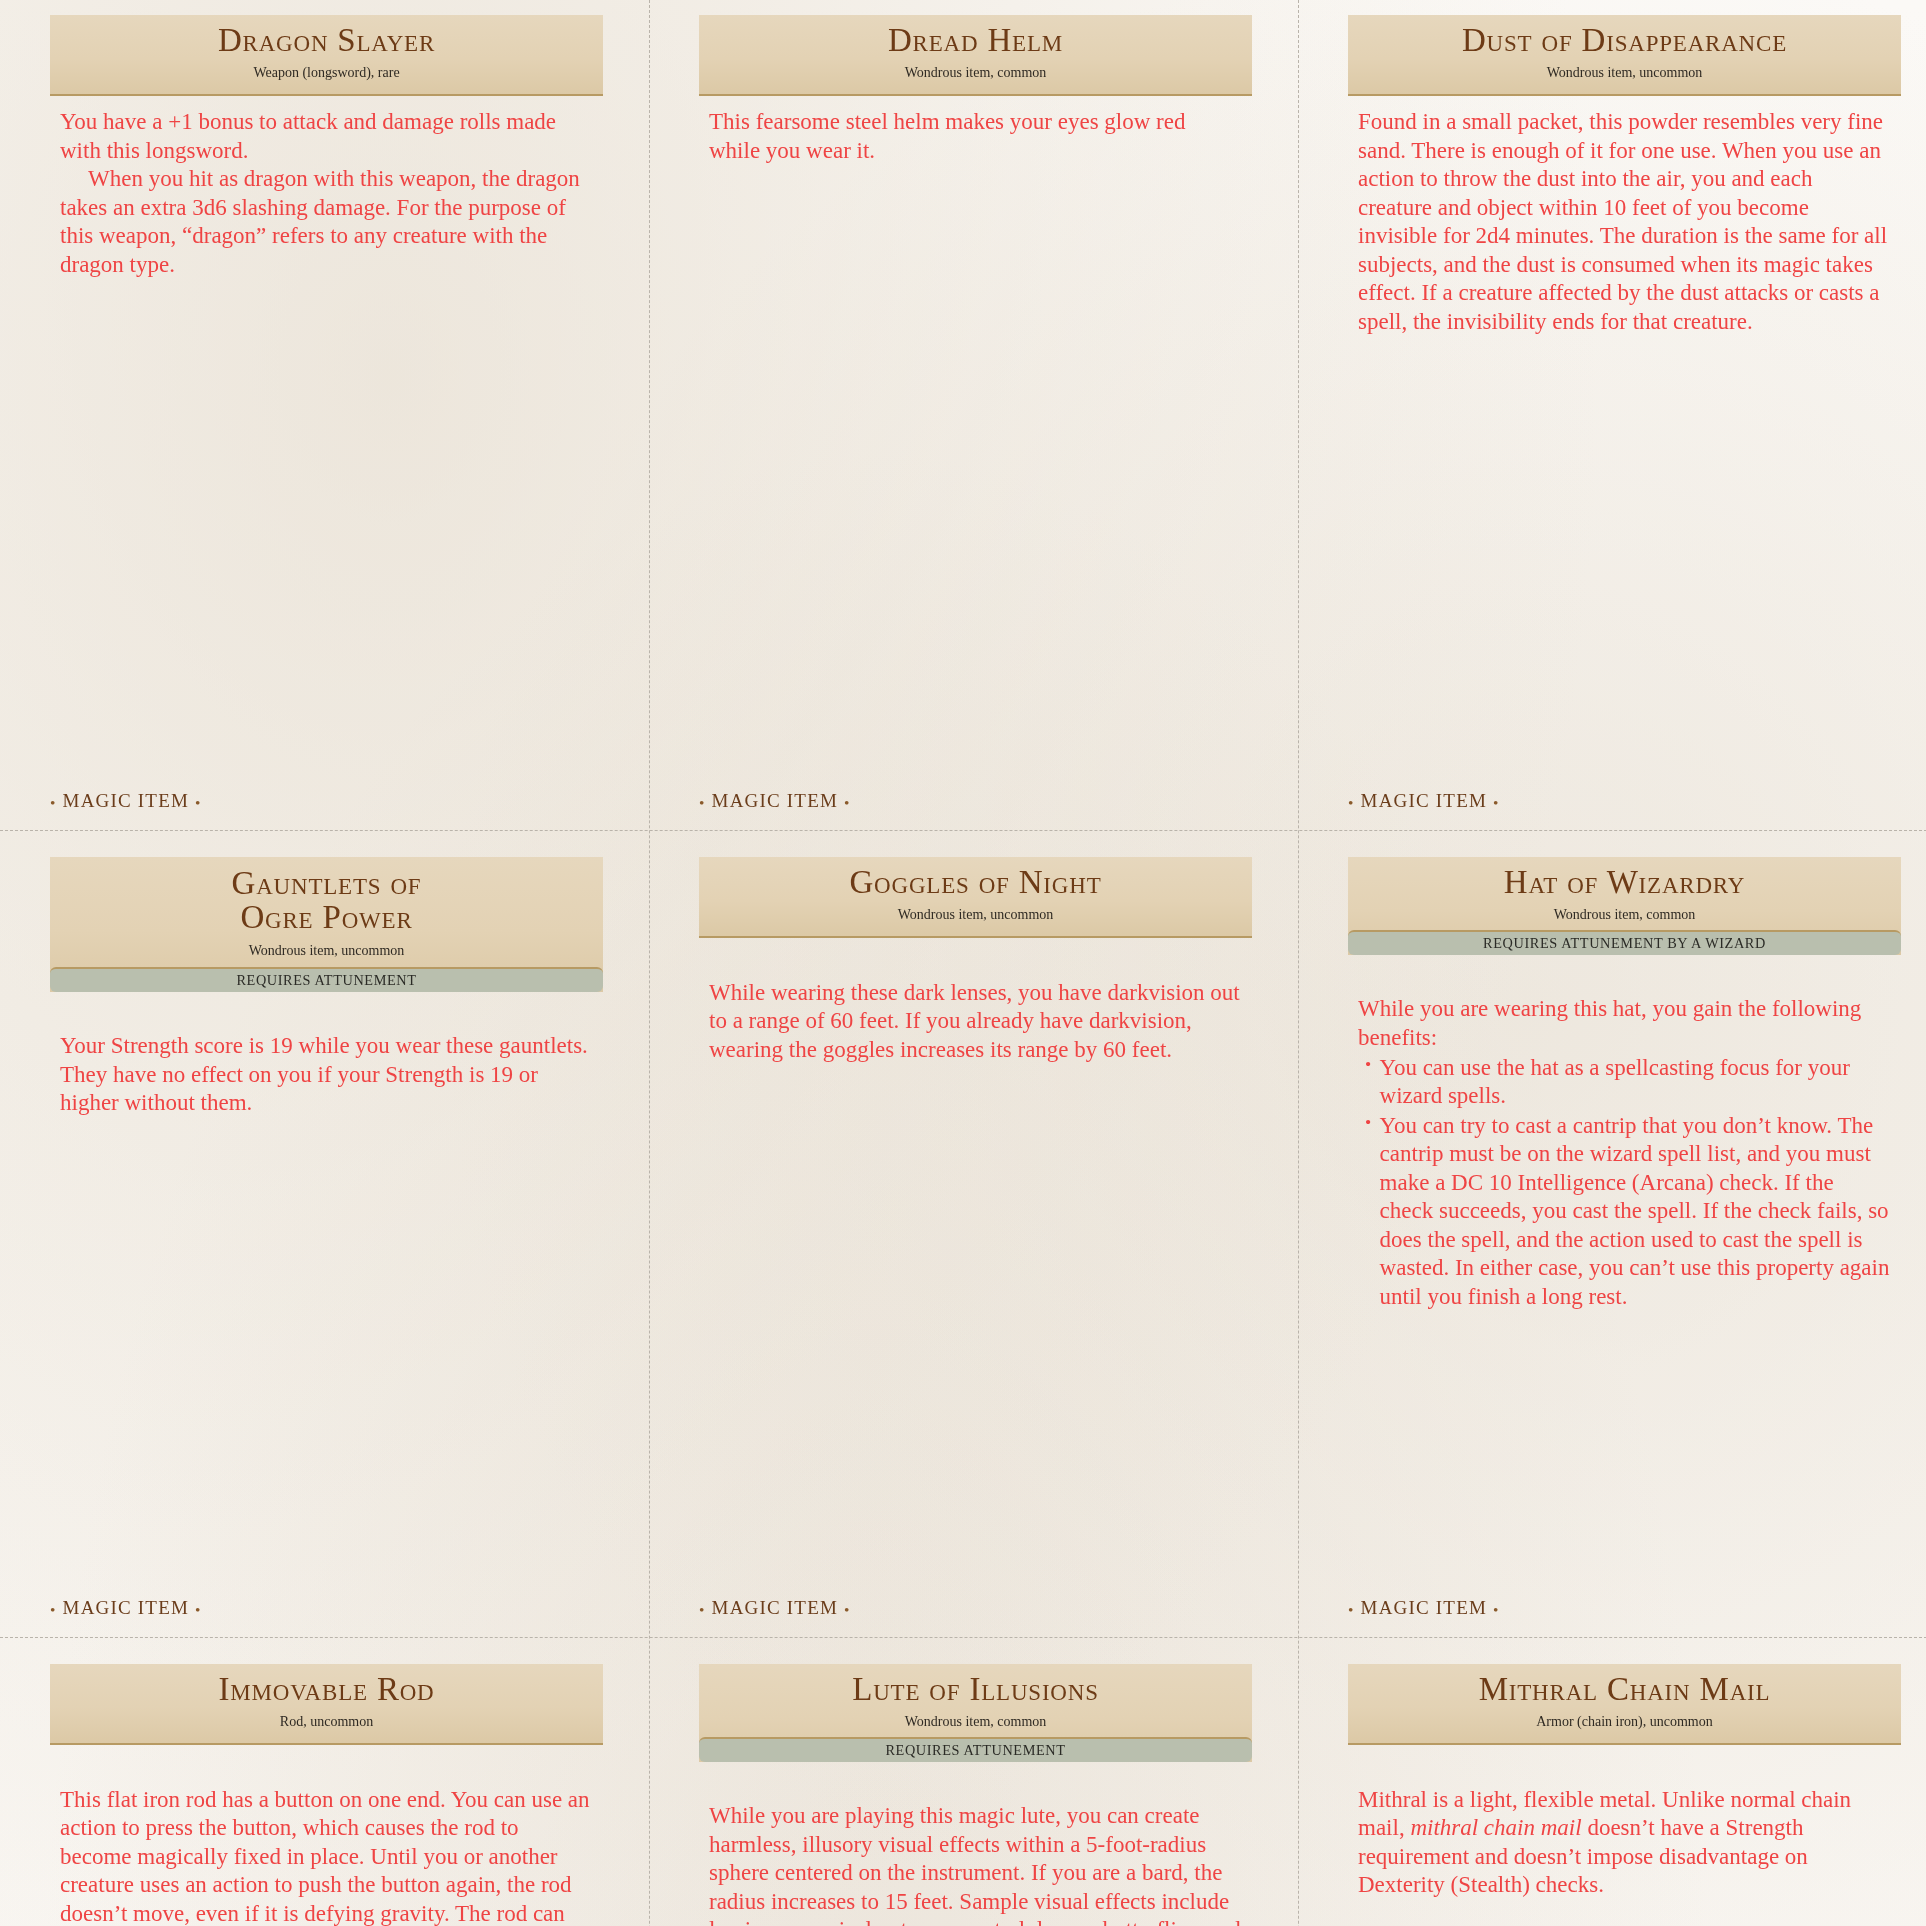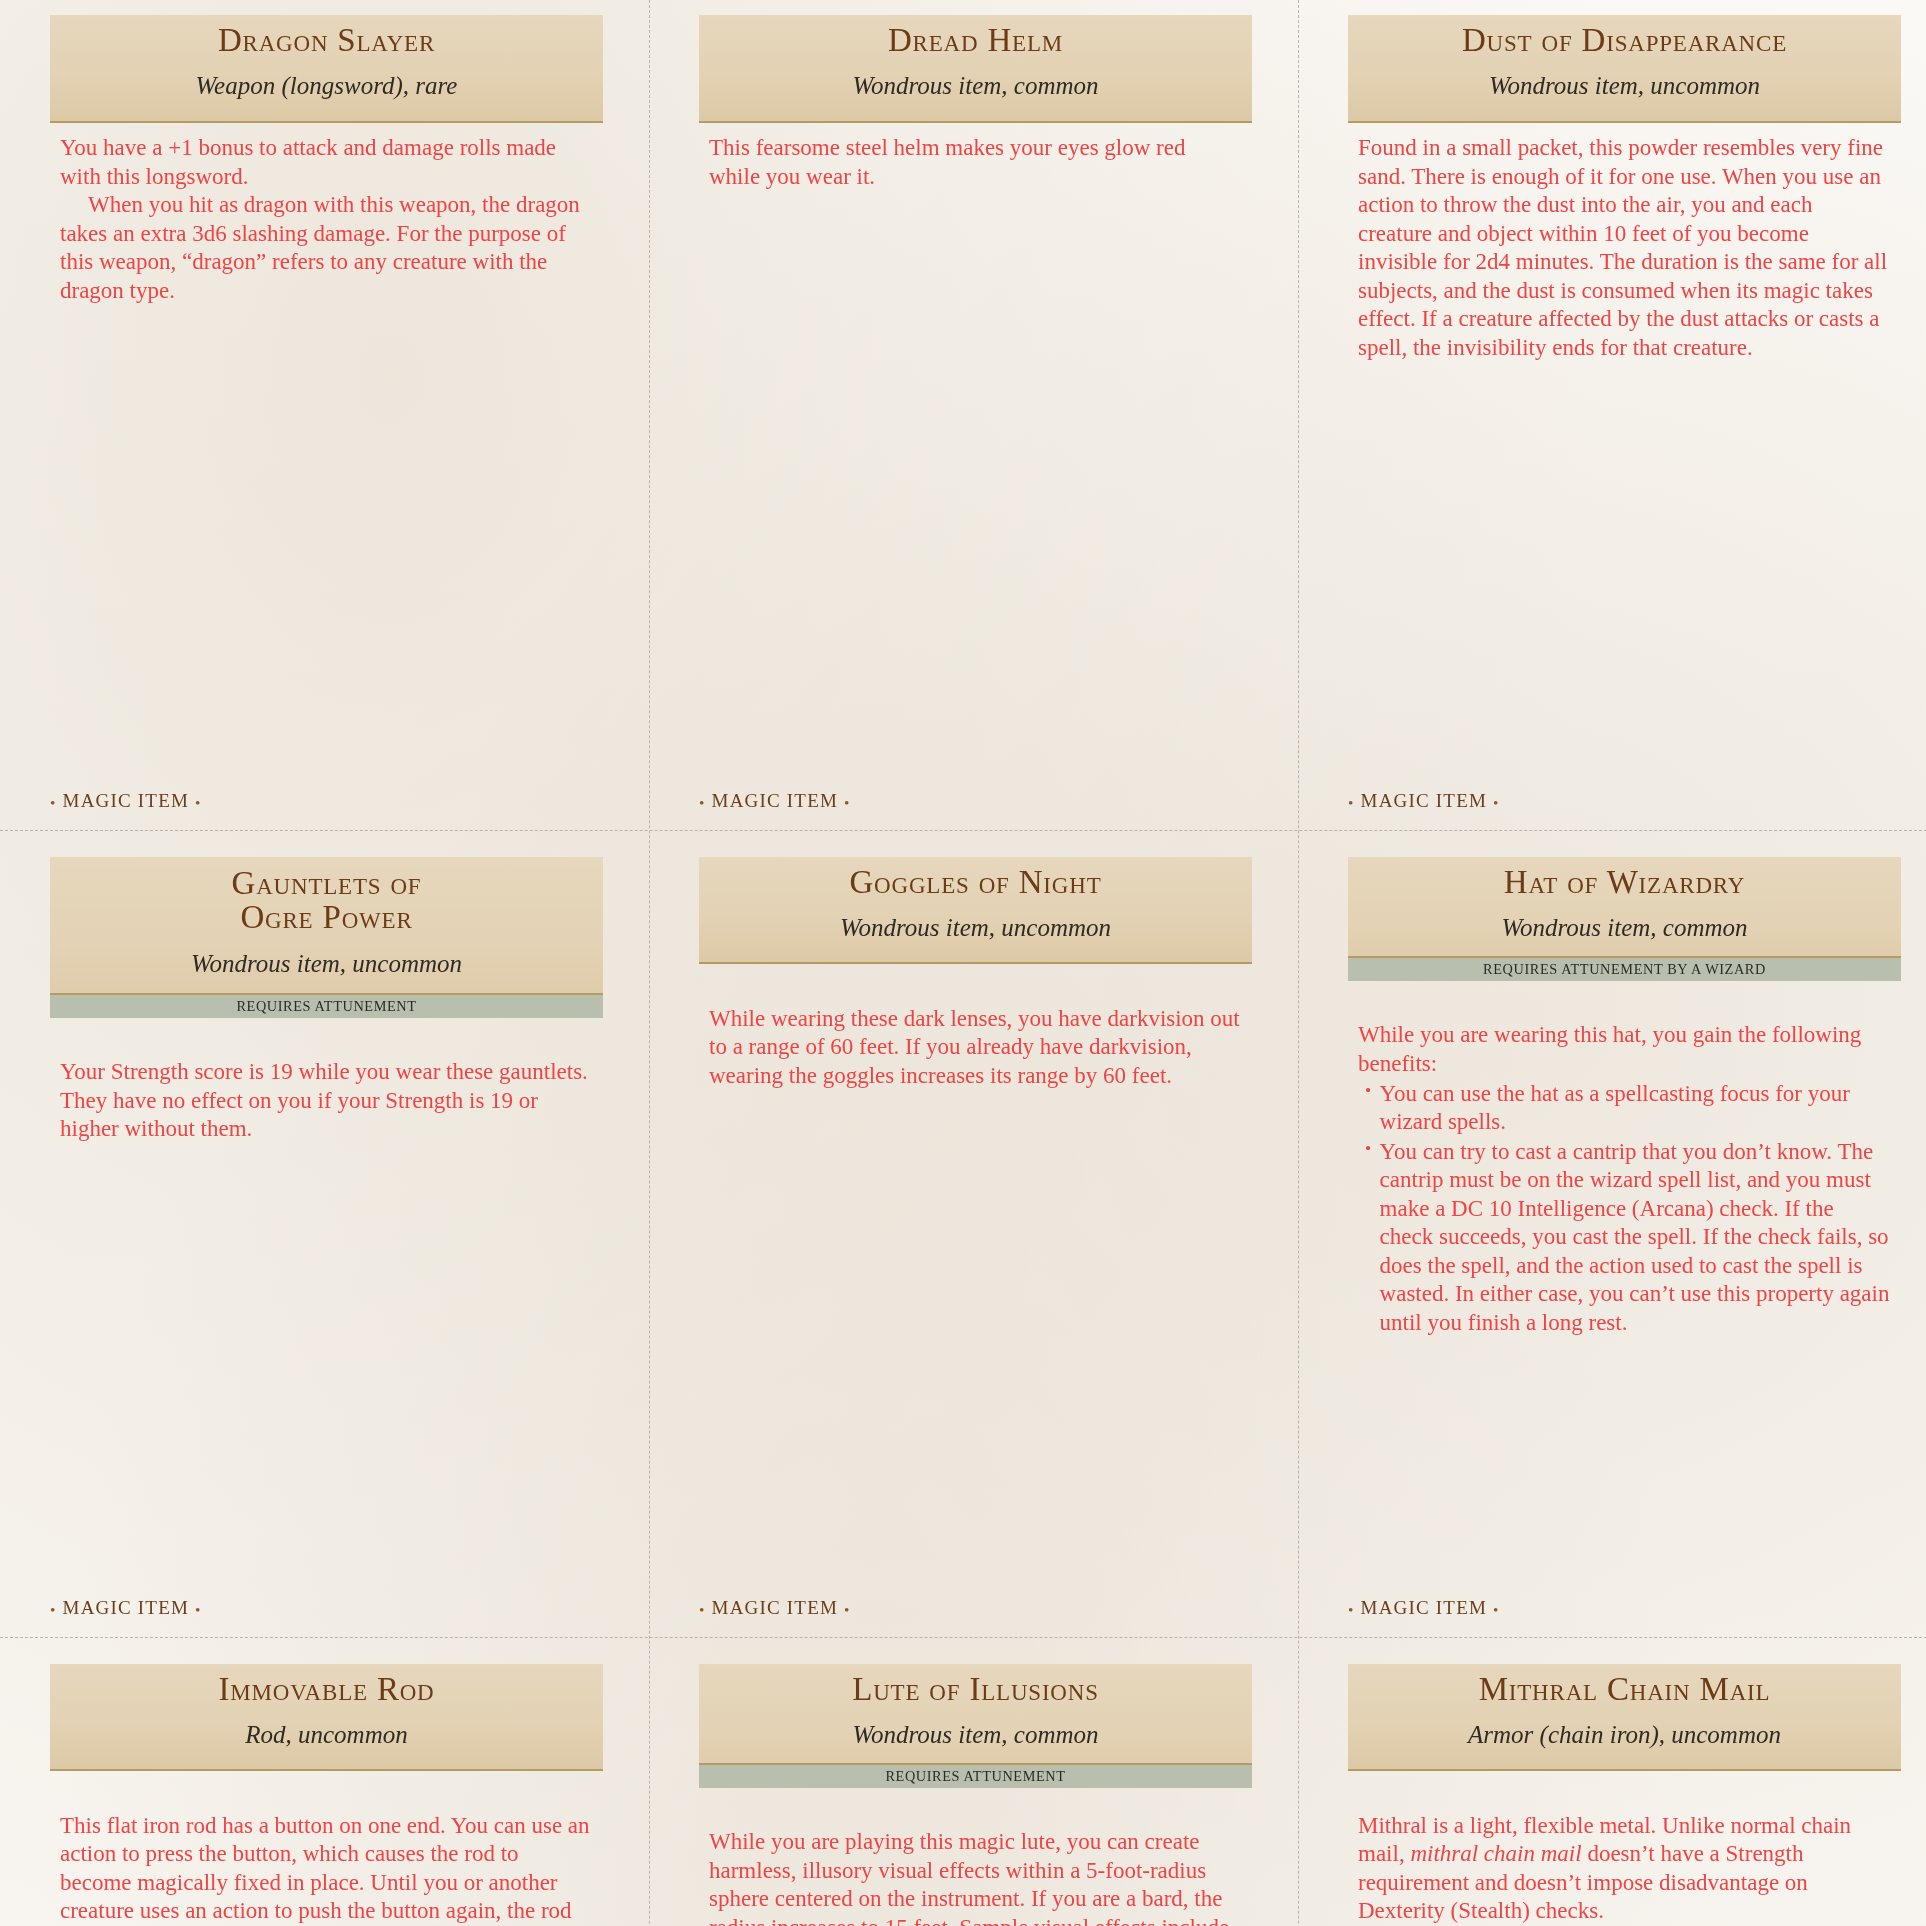--- a/index.html
+++ b/index.html
@@ -75,41 +75,41 @@
     line-height: 1.0;
     letter-spacing: 0.8px;
     color: #6d3b16;
     font-family: "Liberation Serif", serif;
     font-weight: normal;
     margin: 0 0 3.9px 0;
   }
   .title.two-line { line-height: 1.06; }
 
   .subtitle {
-    font-style: italic;
-    font-size: 25px;
+    font-size: 14px;
     color: #2f2a23;
-    margin: 15px;
+    margin: 8px;
     line-height: 1.1;
   }
 
   .attune {
     margin-top: 5.4px;
     margin-left: -9.2px;
     margin-right: -9.2px;
     margin-bottom: -6.2px;
     background: #b9bfae;
     color: #2b2b26;
     font-size: 14.3px;
     letter-spacing: 0.6px;
     font-variant: small-caps;
     text-transform: uppercase;
     padding: 2.7px 0 3.1px 0;
     text-align: center;
     font-family: "Liberation Serif", serif;
+    border-radius: 6px;
   }
   
   .banner.has-attune { border-bottom: none; padding-bottom: 0; }
   .banner.has-attune .attune { margin-bottom: 0; border-top: 2.7px solid #b79a63; }
 
   .body {
     flex: 1 1 auto;
     padding: 11.6px 10px 0 10px;
     font-size: 23px;
     line-height: 1.24;

